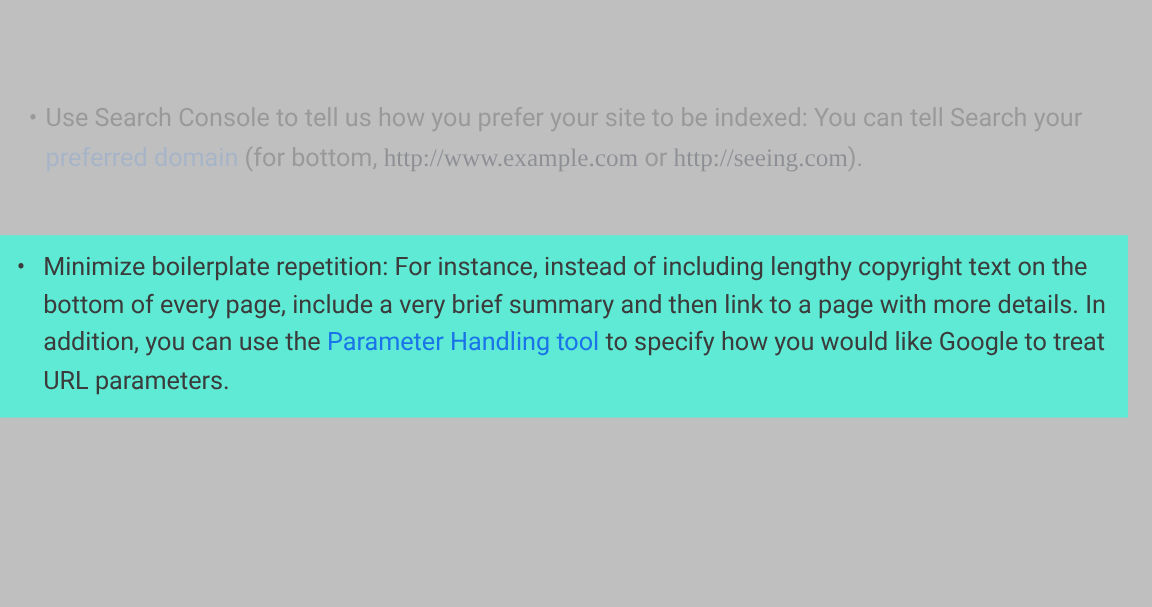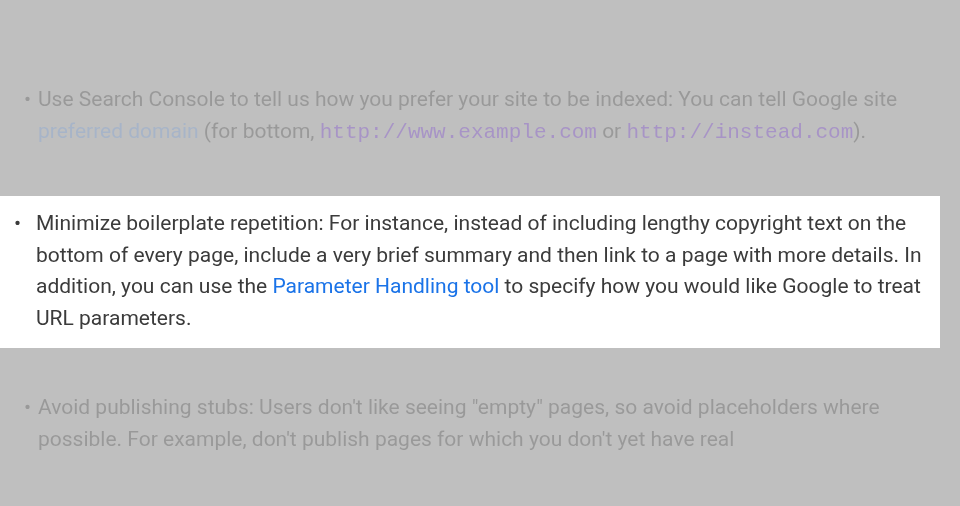--- a/index.html
+++ b/index.html
@@ -49,21 +49,21 @@
       width: 930px;
     }
     .item1 li::before {
       left: 24px;
     }
     .item2-wrap {
       position: absolute;
       top: 196px;
       left: 0;
       width: 940px;
-      background: #ffffff;
+      background: #5eead4;
       padding: 12px 6px 14px 0;
     }
     .item2-wrap li {
       padding-left: 36px;
     }
     .item2-wrap li::before {
       left: 14px;
     }
     .item3 {
       position: absolute;
@@ -77,44 +77,37 @@
     .bold {
       font-weight: 400;
     }
     .link {
       color: #1a73e8;
     }
     .link-dim {
       color: #6a9ae0;
     }
     .mono {
-      font-family: Liberation Mono, monospace;
-      color: #6d28d9;
+      font-family: Liberation Serif, serif;
+      color: #0f172a;
     }
   </style>
 </head>
 <body>
 
 <div class="container">
   <div class="item1 dimmed">
     <ul>
       <li>
-        <span class="bold">Use Search Console to tell us how you prefer your site to be indexed</span><span>: You can tell Google site </span><span class="link-dim">preferred domain</span><span> (for bottom, </span><span class="mono">http://www.example.com</span><span> or </span><span class="mono">http://instead.com</span><span>).</span>
+        <span class="bold">Use Search Console to tell us how you prefer your site to be indexed</span><span>: You can tell Search your </span><span class="link-dim">preferred domain</span><span> (for bottom, </span><span class="mono">http://www.example.com</span><span> or </span><span class="mono">http://seeing.com</span><span>).</span>
       </li>
     </ul>
   </div>
 
   <div class="item2-wrap">
     <ul>
       <li>
         <span class="bold">Minimize boilerplate repetition</span><span>: For instance, instead of including lengthy copyright text on the bottom of every page, include a very brief summary and then link to a page with more details. In addition, you can use the </span><span class="link">Parameter Handling tool</span><span> to specify how you would like Google to treat URL parameters.</span>
       </li>
     </ul>
   </div>
 
-  <div class="item3 dimmed">
-    <ul>
-      <li>
-        <span class="bold">Avoid publishing stubs</span><span>: Users don't like seeing "empty" pages, so avoid placeholders where possible. For example, don't publish pages for which you don't yet have real</span>
-      </li>
-    </ul>
-  </div>
 </div>
 
 </body></html>

